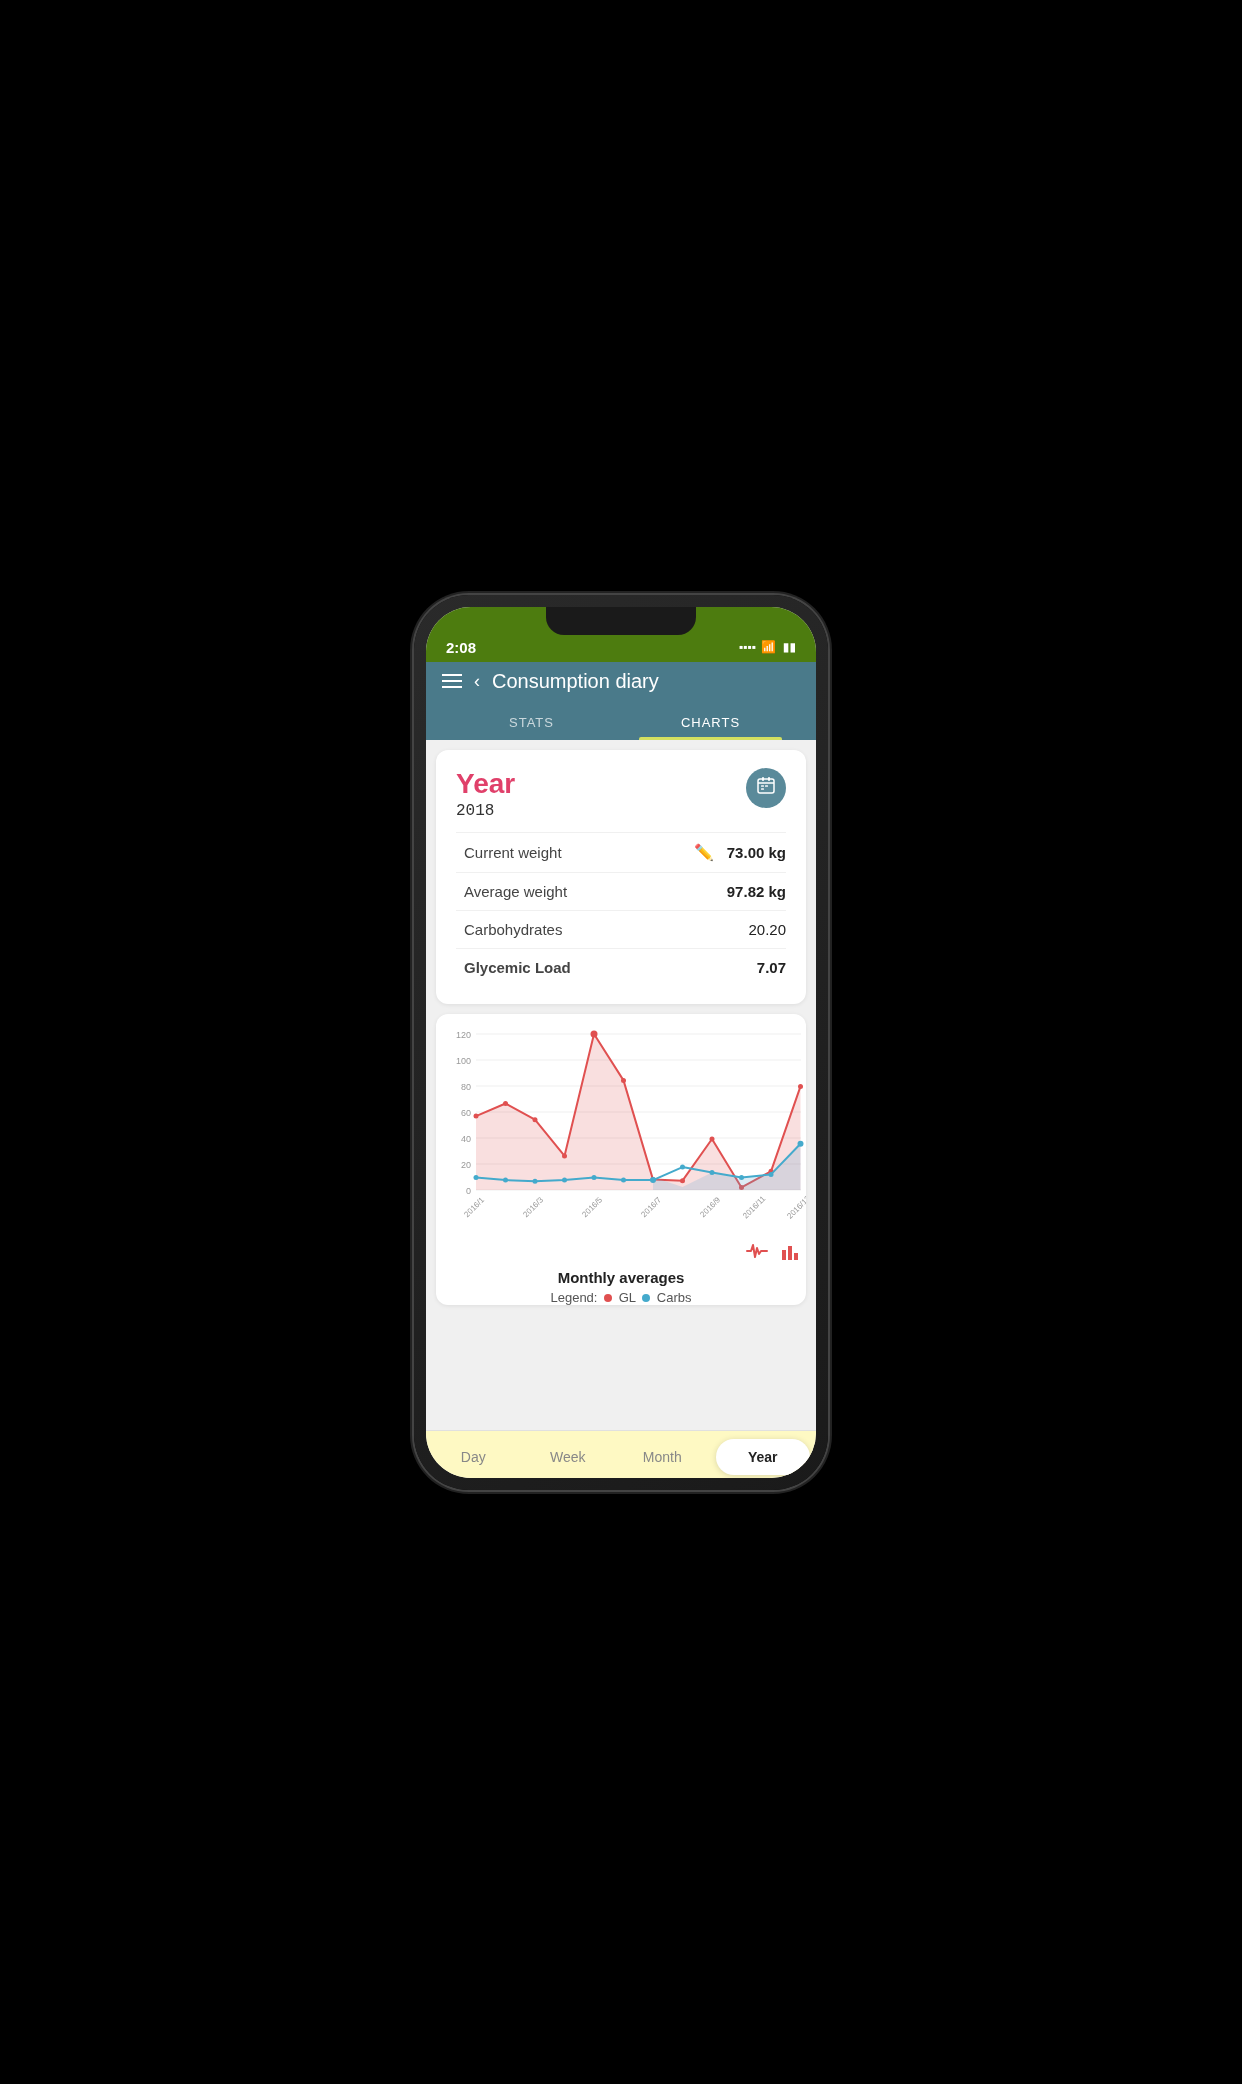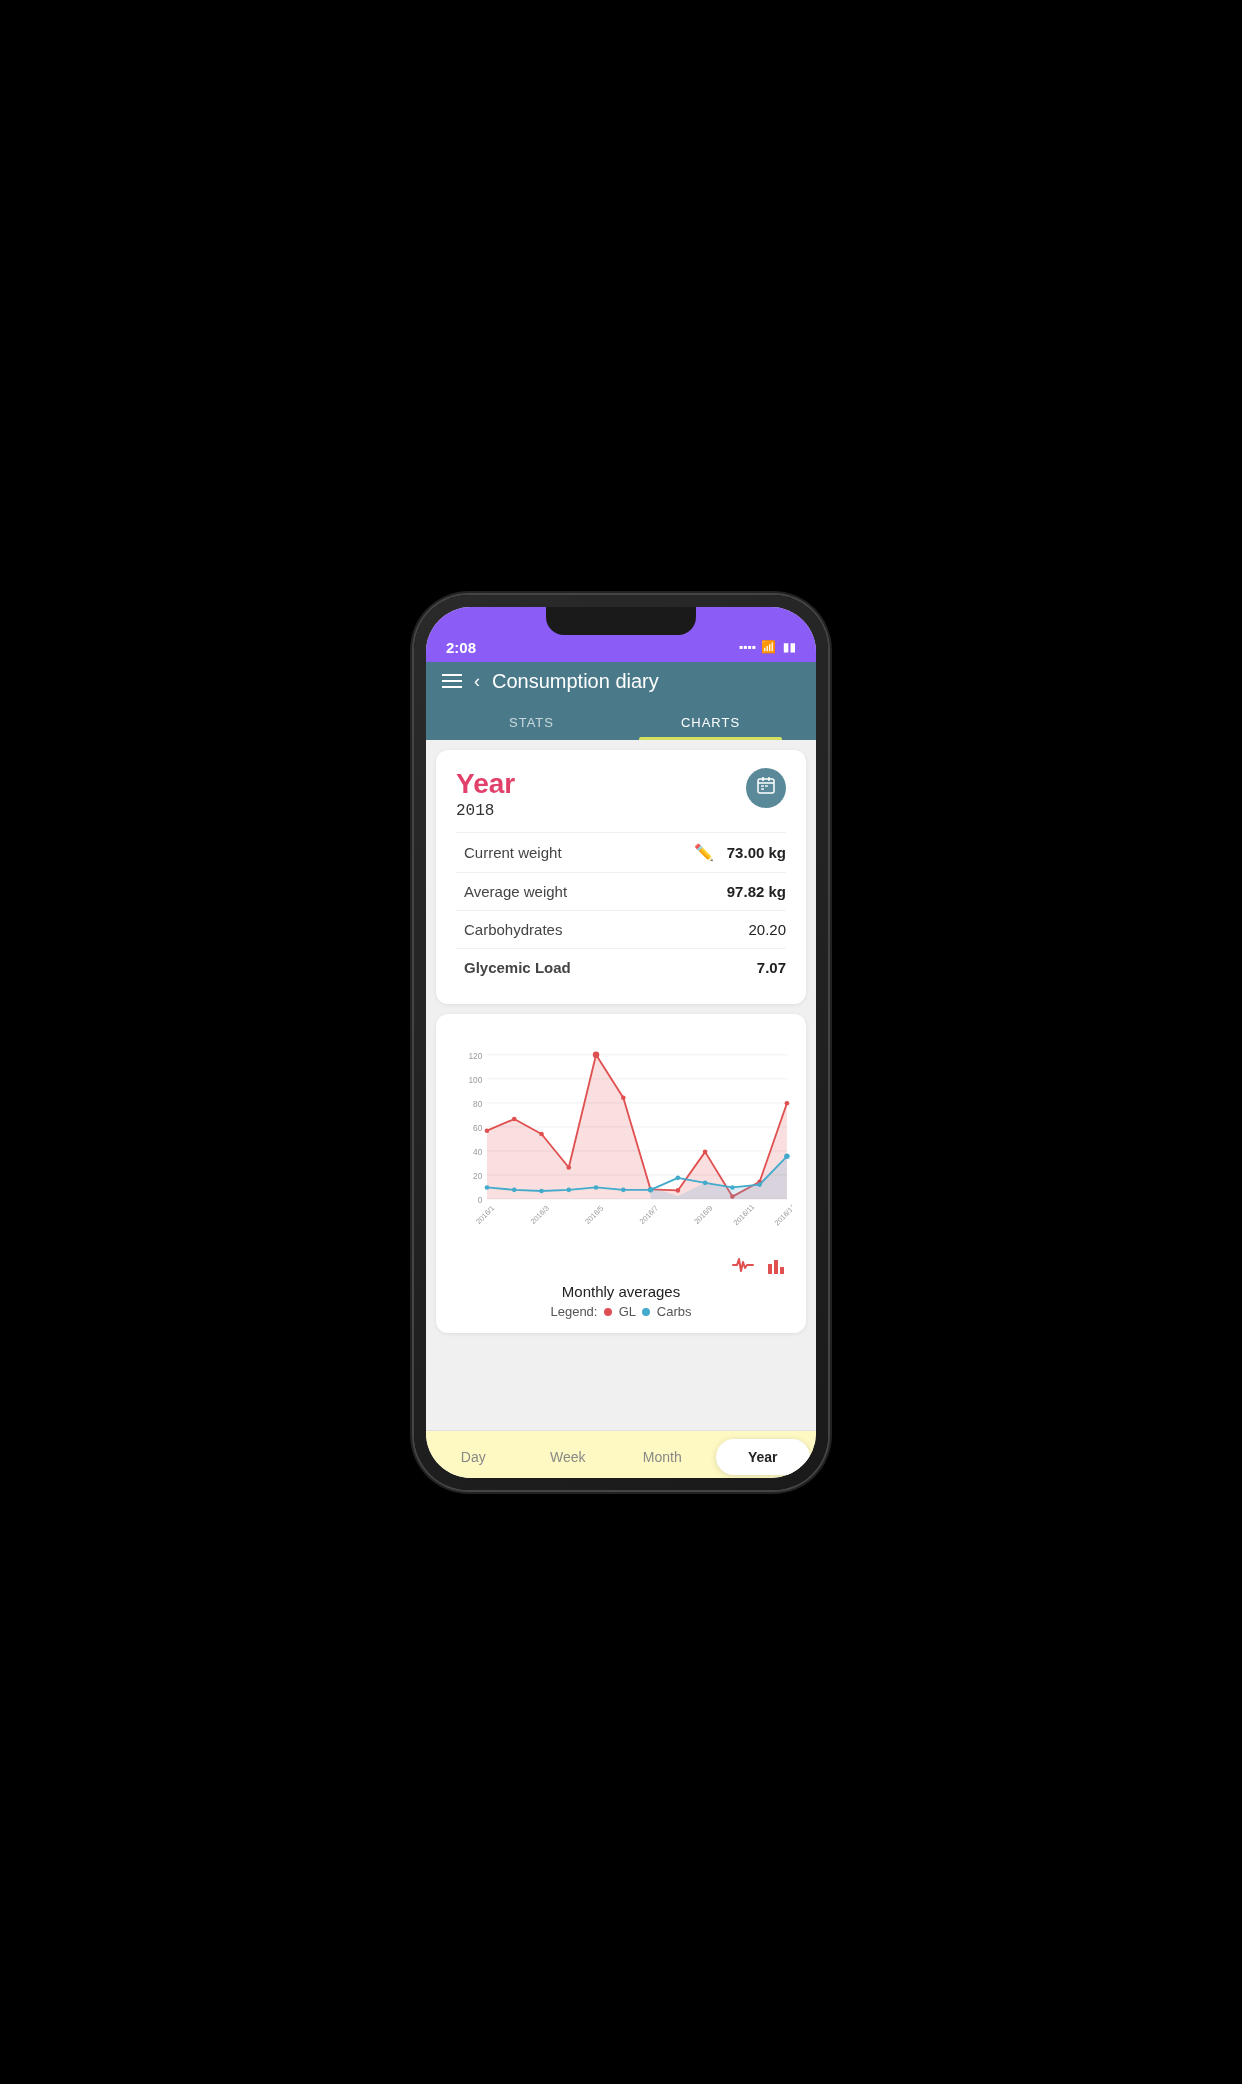--- a/index.html
+++ b/index.html
@@ -35,21 +35,21 @@
       left: 50%;
       transform: translateX(-50%);
       width: 150px;
       height: 28px;
       background: #1a1a1a;
       border-radius: 0 0 18px 18px;
       z-index: 100;
     }
     
     .status-bar {
-      background: #8b5cf6;
+      background: #4d7c0f;
       padding: 10px 20px 6px;
       display: flex;
       justify-content: space-between;
       align-items: center;
       padding-top: 32px;
     }
     .status-time {
       color: white;
       font-size: 15px;
       font-weight: 600;
@@ -194,21 +194,20 @@
       margin-right: 12px;
     }
     .stats-right {
       display: flex;
       align-items: center;
     }
     
     .chart-card {
       background: white;
       border-radius: 12px;
-      padding: 14px;
       box-shadow: 0 1px 4px rgba(0,0,0,0.08);
     }
     .chart-container {
       position: relative;
       width: 100%;
       height: 220px;
     }
     .chart-container svg {
       width: 100%;
       height: 100%;
@@ -220,21 +219,21 @@
       margin-top: 8px;
       padding-right: 4px;
     }
     .chart-action-icon {
       font-size: 20px;
       cursor: pointer;
     }
     .chart-title {
       text-align: center;
       font-size: 15px;
-      font-weight: 400;
+      font-weight: 700;
       color: #222;
       margin-top: 4px;
     }
     .chart-legend {
       text-align: center;
       font-size: 13px;
       color: #555;
       margin-top: 4px;
     }
     .legend-dot {

